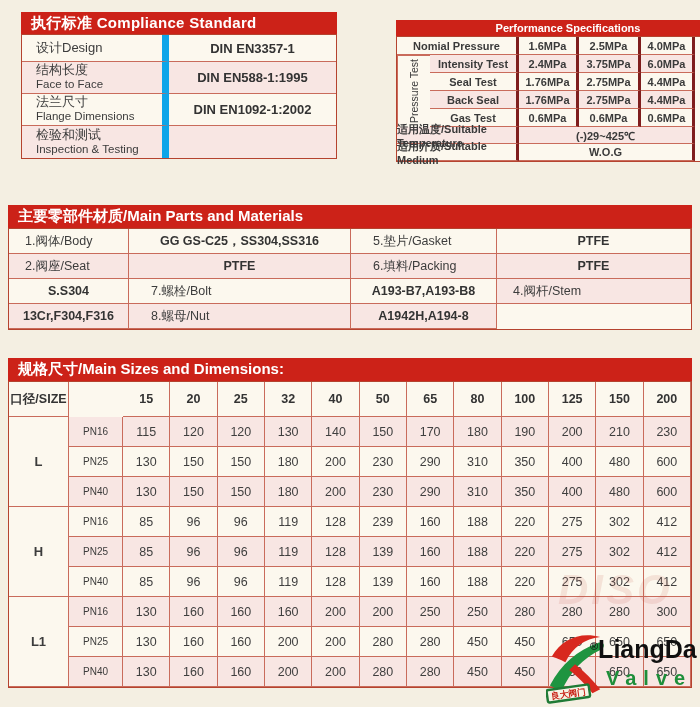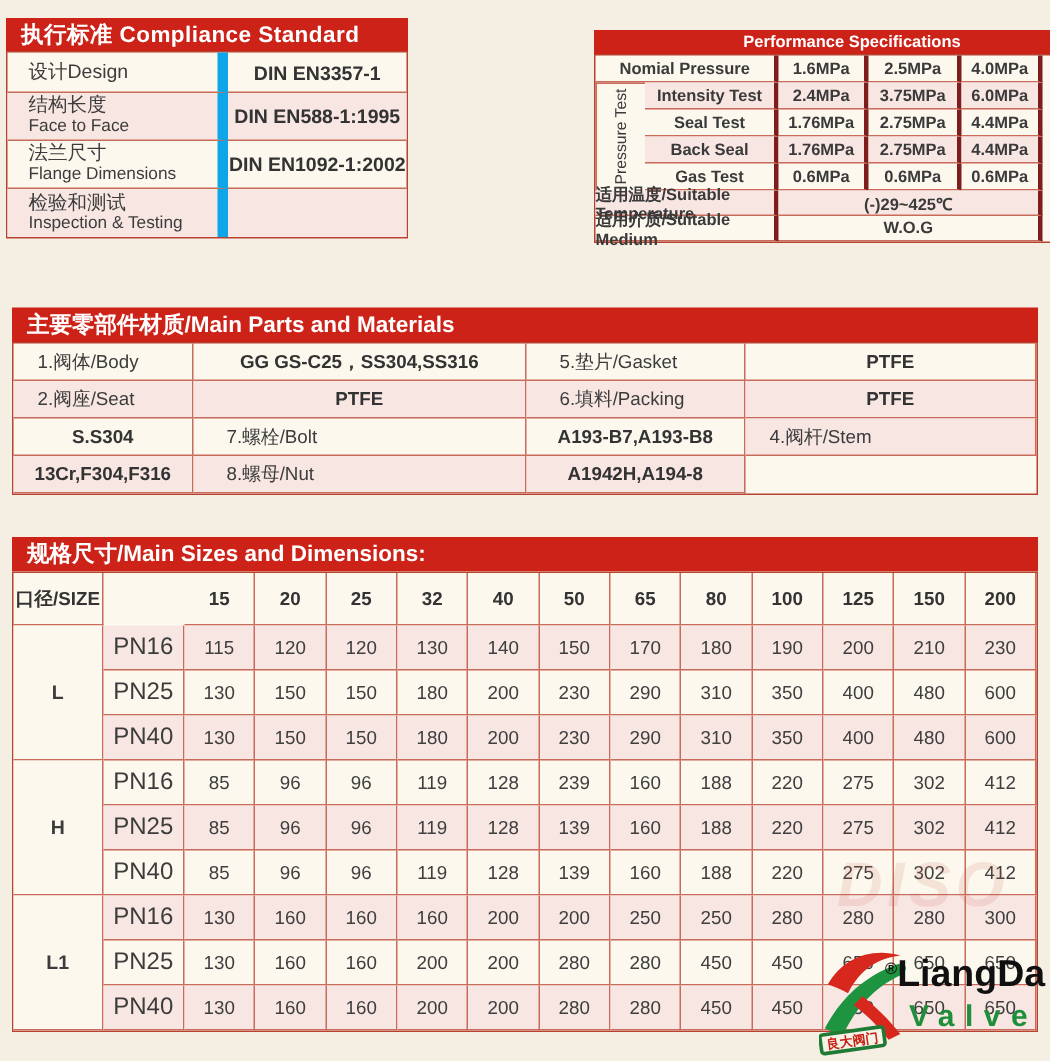--- a/index.html
+++ b/index.html
@@ -5,21 +5,21 @@
   html,body{margin:0;padding:0}
   body{
     width:700px;height:707px;position:relative;overflow:hidden;
     background:#f4efe2;color:#3c3c3c;
     font-family:"Liberation Sans", sans-serif;
   }
   .bar{background:#cc2218;color:#fff;font-weight:bold;display:flex;align-items:center}
   .pink{background:#f8e6e3}
 
   
-  .comp{position:absolute;left:4px;top:12px;width:268px}
+  .comp{position:absolute;left:21px;top:12px;width:316px}
   .comp .bar{height:22px;font-size:15px;padding-left:10px;letter-spacing:.3px}
   .comp-body{border:1px solid #b5432f;background:#fcf8ee}
   .c-row{display:grid;grid-template-columns:147px 1fr}
   .c-row>div{border-bottom:1px solid #c96b5b}
   .c-row:last-child>div{border-bottom:none}
   .r1{height:27px}.r2{height:32px}.r3{height:32px}.r4{height:32px}
   .c-label{padding-left:14px;display:flex;flex-direction:column;justify-content:center;border-right:7px solid #0ea5e9}
   .c-cn{font-size:13px;line-height:1.15}
   .c-en{font-size:11.5px;line-height:1.15}
   .c-val{display:flex;align-items:center;justify-content:center;font-size:13px;font-weight:600;color:#333}
@@ -48,21 +48,21 @@
 
   
   .dim{position:absolute;left:8px;top:358px;width:684px}
   .dim .bar{height:23px;font-size:15px;padding-left:10px}
   .dim-grid{display:grid;grid-template-columns:60px 54px repeat(12,1fr);
             grid-template-rows:35px repeat(9,30px);
             border:1px solid #b5432f;background:#fcf8ee;font-size:12.5px}
   .dcell{display:flex;align-items:center;justify-content:center;border-right:1px solid #c96b5b;border-bottom:1px solid #c96b5b}
   .hdr{font-weight:bold;font-size:12.5px;color:#333}
   .gcell{font-weight:bold;font-size:13px;background:#fcf8ee}
-  .pn{font-size:16px}
+  .pn{font-size:10px}
   .val{color:#3f3f3f}
 
   
   .watermark{position:absolute;left:558px;top:566px;z-index:4;pointer-events:none;
              font-size:42px;font-weight:bold;font-style:italic;letter-spacing:3px;
              color:rgba(198,90,80,0.14)}
   .logo{position:absolute;left:546px;top:627px;width:154px;height:80px;z-index:5}
   .logo svg{position:absolute;left:0;top:4px}
   .brand-line{position:absolute;left:44px;top:8px;font-weight:bold;font-size:25px;color:#101010;white-space:nowrap}
   .reg{font-size:11px;position:relative;top:-8px}

